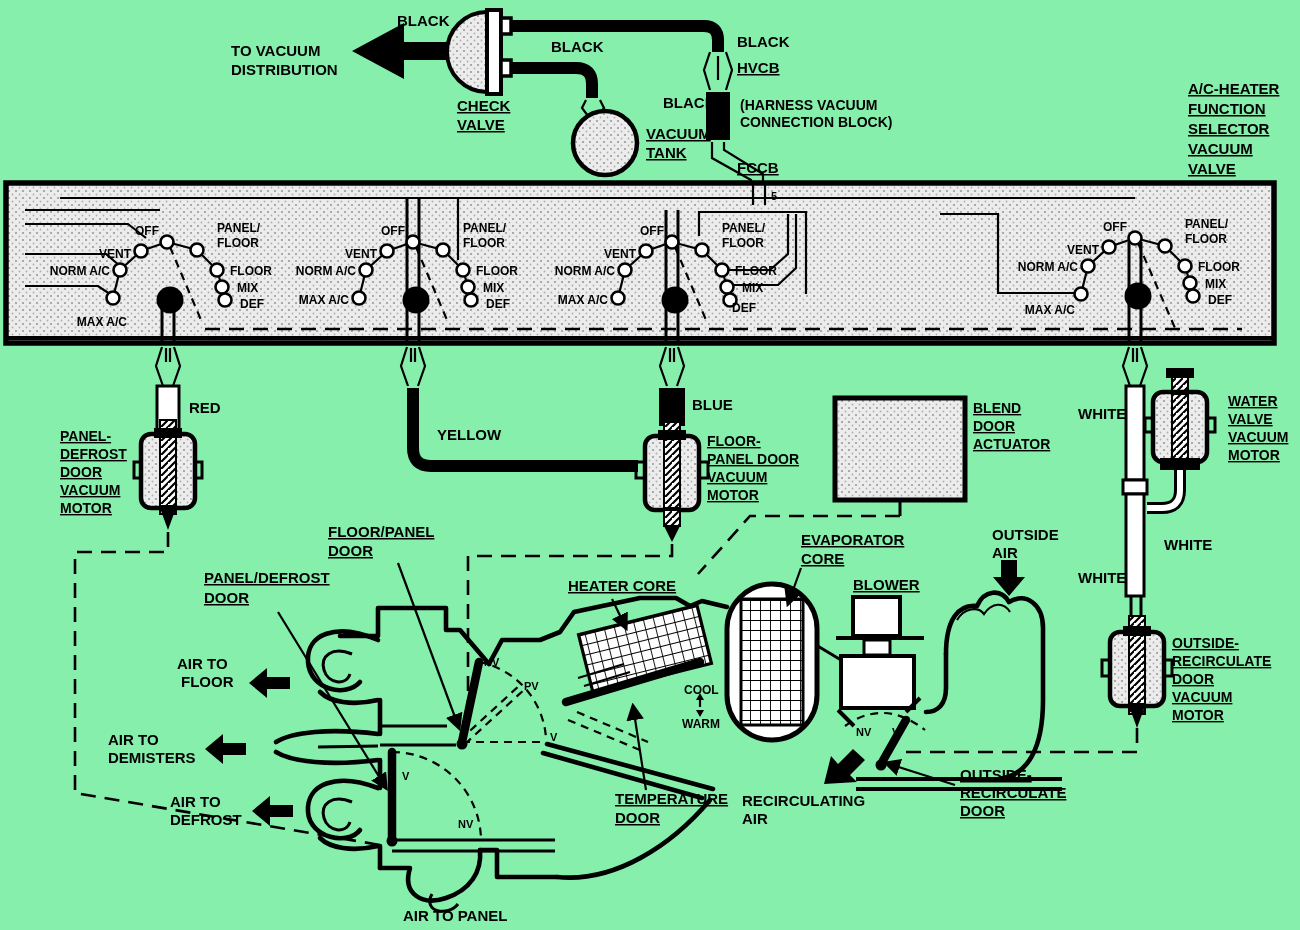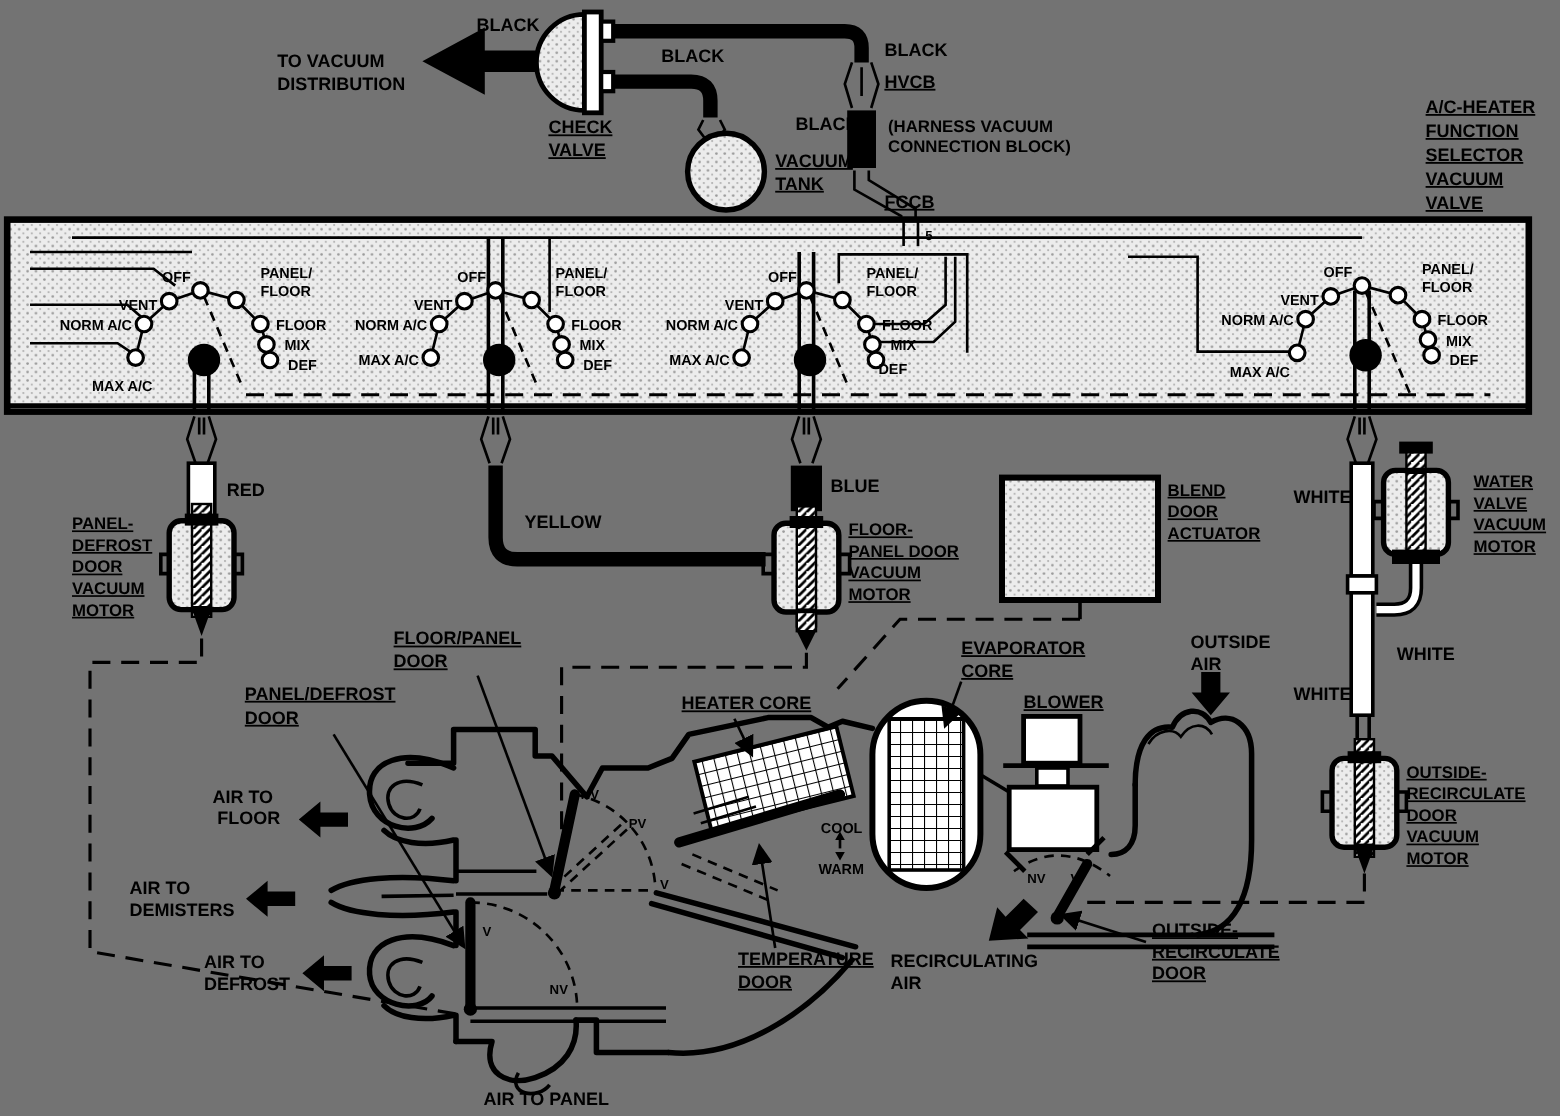--- a/index.html
+++ b/index.html
@@ -1,16 +1,16 @@
 <!DOCTYPE html>
 <html><head>
 <meta charset="utf-8">
 <style>
   html,body{margin:0;padding:0;background:#ffffff;}
-  .stage{position:relative;width:1300px;height:930px;background:#737373;overflow:hidden;}
+  .stage{position:relative;width:1300px;height:930px;background:#86efac;overflow:hidden;}
   svg{display:block;}
   text{font-family:"Liberation Sans","DejaVu Sans",sans-serif;font-weight:bold;fill:#000;}
   .t15{font-size:15px;}
   .t14{font-size:14px;}
   .t12{font-size:12px;}
   .t11{font-size:11px;}
   .u{text-decoration:underline;}
   .end{text-anchor:end;}
   .mid{text-anchor:middle;}
   .tl{fill:none;stroke:#000;stroke-width:2.2;}

